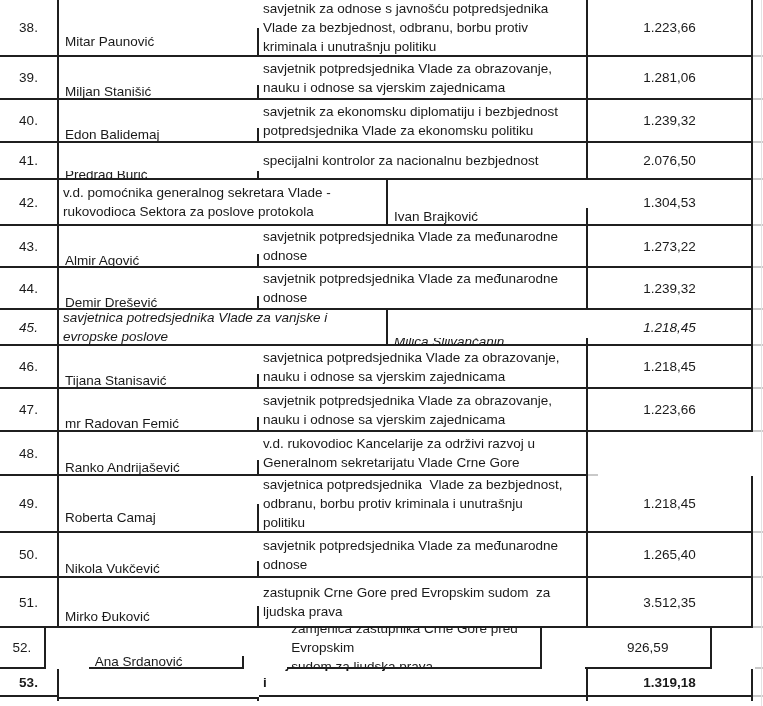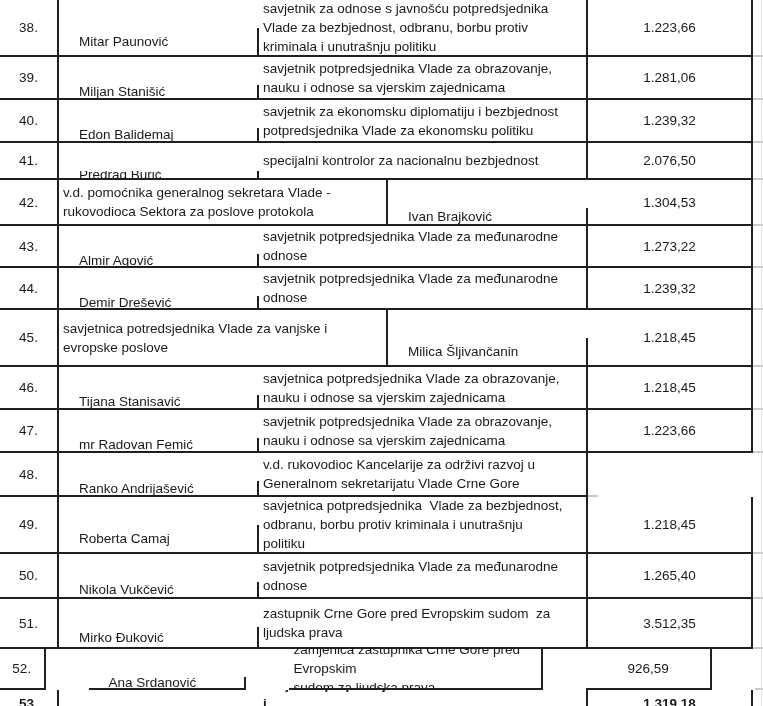--- a/index.html
+++ b/index.html
@@ -33,21 +33,21 @@
     align-items: center;
     overflow: hidden;
     line-height: 19px;
   }
   .c-num {
     width: 59px;
     justify-content: center;
   }
   .c-name {
     width: 200px;
-    padding-left: 20px;
+    padding-left: 6px;
     margin-top: 28px;
   }
   .c-pos {
     width: 329px;
     padding: 2px 4px;
   }
   .c-pos span {
     white-space: pre-wrap;
   }
   .c-amt {
@@ -194,21 +194,21 @@
     </div>
     <div class="cell c-pos">
       <span>savjetnik potpredsjednika Vlade za međunarodne
 odnose</span>
     </div>
     <div class="cell c-amt">
       <span>1.239,32</span>
     </div>
     <div class="grid-stub"></div>
   </div>
-      <div class="row" style="height: 57px;">
+      <div class="row" style="height: 36px; font-style: italic;">
     <div class="cell c-num">
       <span>45.</span>
     </div>
     <div class="cell c-pos">
       <span>savjetnica potredsjednika Vlade za vanjske i
 evropske poslove</span>
     </div>
     <div class="cell c-name">
       <span>Milica Šljivančanin</span>
     </div>

